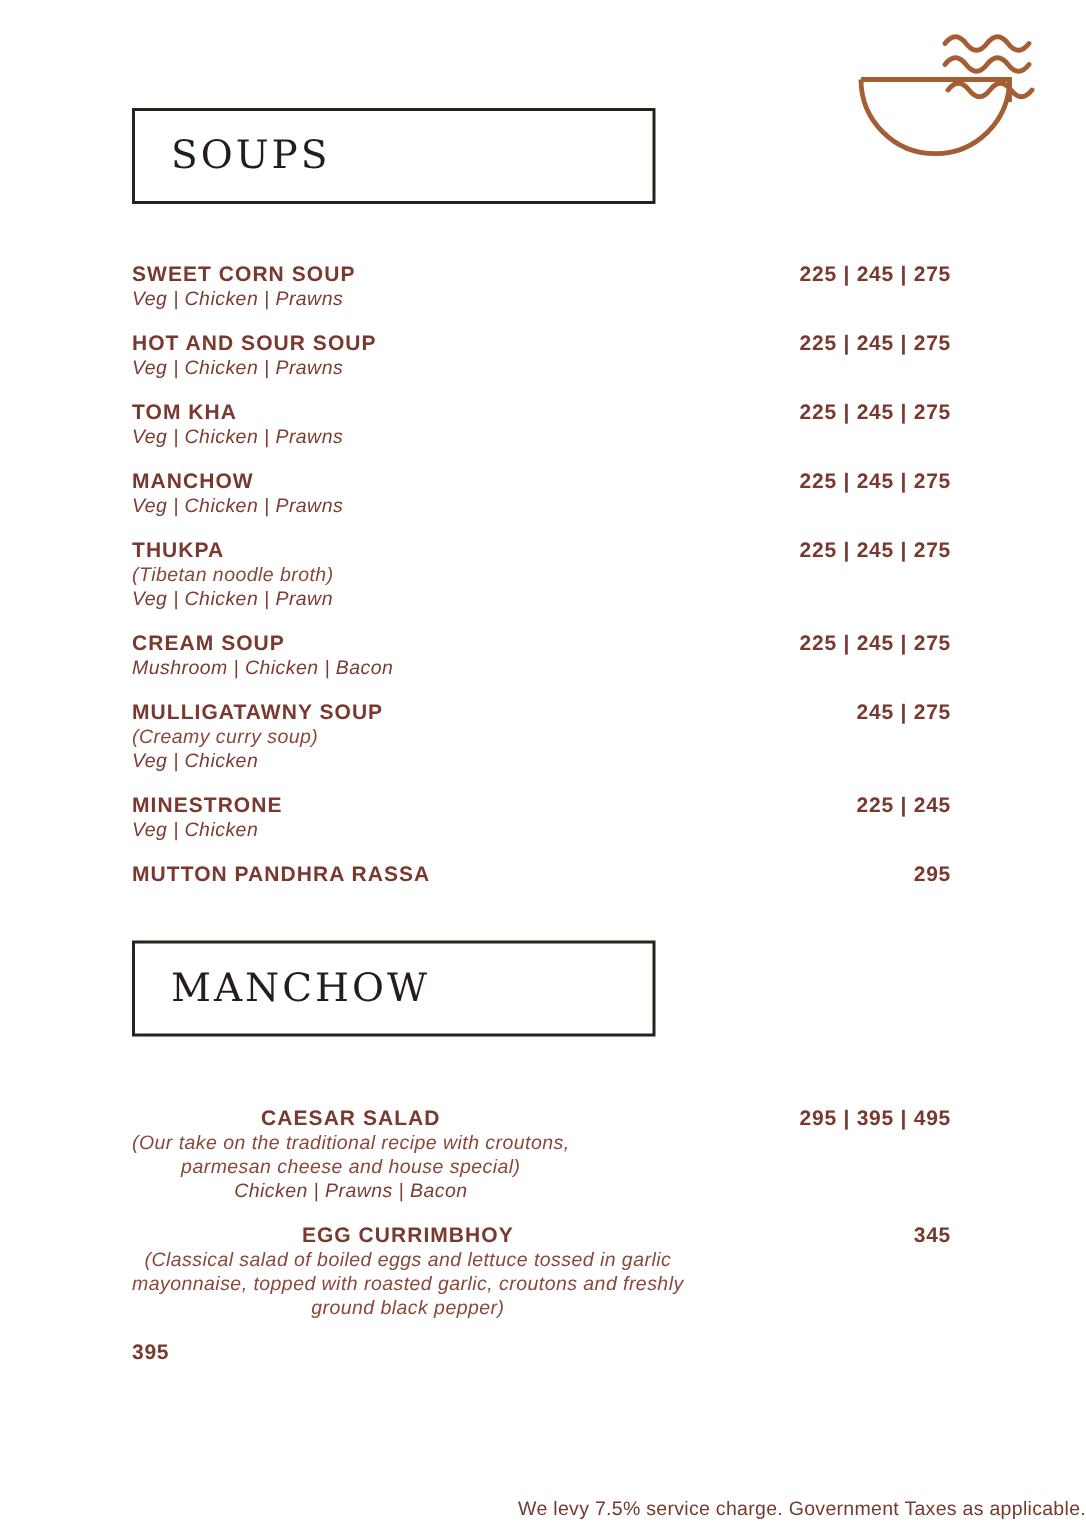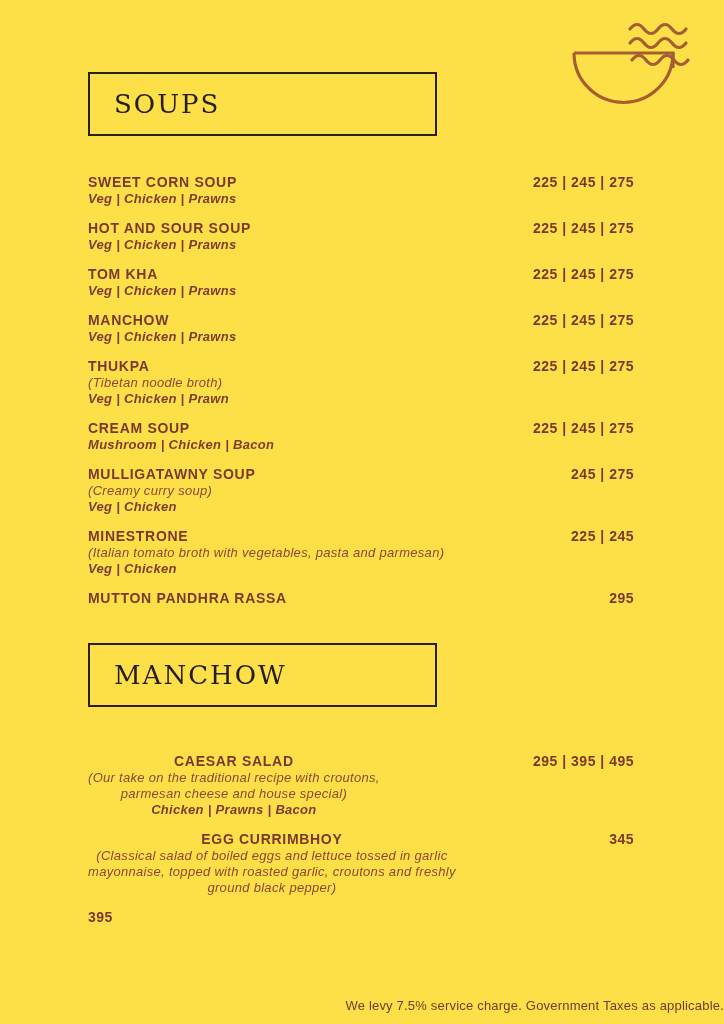--- a/index.html
+++ b/index.html
@@ -1,36 +1,36 @@
 <!DOCTYPE html>
 <html><head>
 <meta charset="utf-8">
 <style>
   html,body{margin:0;padding:0;}
   body{background:#d4c3ae;font-family:"Liberation Sans",sans-serif;}
-  .page{position:relative;width:724px;height:1024px;background:#fde047;overflow:hidden;}
+  .page{position:relative;width:724px;height:1024px;background:#ffffff;overflow:hidden;}
 
   .bowl-icon{position:absolute;left:568px;top:14px;}
 
   .content{position:absolute;left:88px;top:0;width:546px;}
 
   .section-box{width:321px;height:60px;border:2px solid #29211d;display:flex;align-items:center;padding-left:24px;}
   .soups-box{margin-top:72px;}
   .salads-box{margin-top:36px;}
   .section-title{font-family:"DejaVu Serif","Liberation Serif",serif;font-size:26px;letter-spacing:2px;color:#241d19;font-weight:500;}
 
   .menu-list{display:block;}
   .soups-list{margin-top:38px;}
   .salads-list{margin-top:46px;text-align:center;}
 
   .item{display:flex;justify-content:space-between;align-items:flex-start;margin-bottom:13px;}
   .item-left{max-width:430px;}
   .item-name{font-size:14px;font-weight:700;letter-spacing:0.7px;color:#79392f;line-height:17px;}
   .item-desc{font-style:italic;font-size:13px;line-height:16px;color:#89483a;white-space:pre-line;letter-spacing:0.3px;}
-  .item-variants{font-style:italic;font-size:13px;font-weight:700;line-height:16px;color:#7c3c31;letter-spacing:0.3px;}
+  .item-variants{font-style:italic;font-size:13px;font-weight:400;line-height:16px;color:#7c3c31;letter-spacing:0.3px;}
   .item-price{font-size:14px;font-weight:600;letter-spacing:0.5px;color:#79392f;line-height:17px;white-space:nowrap;}
 
   .footer-note{position:absolute;left:16px;right:0;bottom:11px;text-align:right;font-size:13px;color:#74392f;letter-spacing:0.2px;}
 </style>
 </head>
 <body>
 
 <div class="page">
 
   <svg class="bowl-icon" width="124" height="96" viewBox="0 0 124 96" fill="none">
@@ -103,21 +103,20 @@
           <div class="item-name">MULLIGATAWNY SOUP</div>
           <div class="item-desc">(Creamy curry soup)</div>
           <div class="item-variants">Veg | Chicken</div>
         </div>
         <div class="item-price">245 | 275</div>
       </div>
 
       <div class="item">
         <div class="item-left">
           <div class="item-name">MINESTRONE</div>
-          <div class="item-desc">(Italian tomato broth with vegetables, pasta and parmesan)</div>
           <div class="item-variants">Veg | Chicken</div>
         </div>
         <div class="item-price">225 | 245</div>
       </div>
 
       <div class="item">
         <div class="item-left">
           <div class="item-name">MUTTON PANDHRA RASSA</div>
         </div>
         <div class="item-price">295</div>

